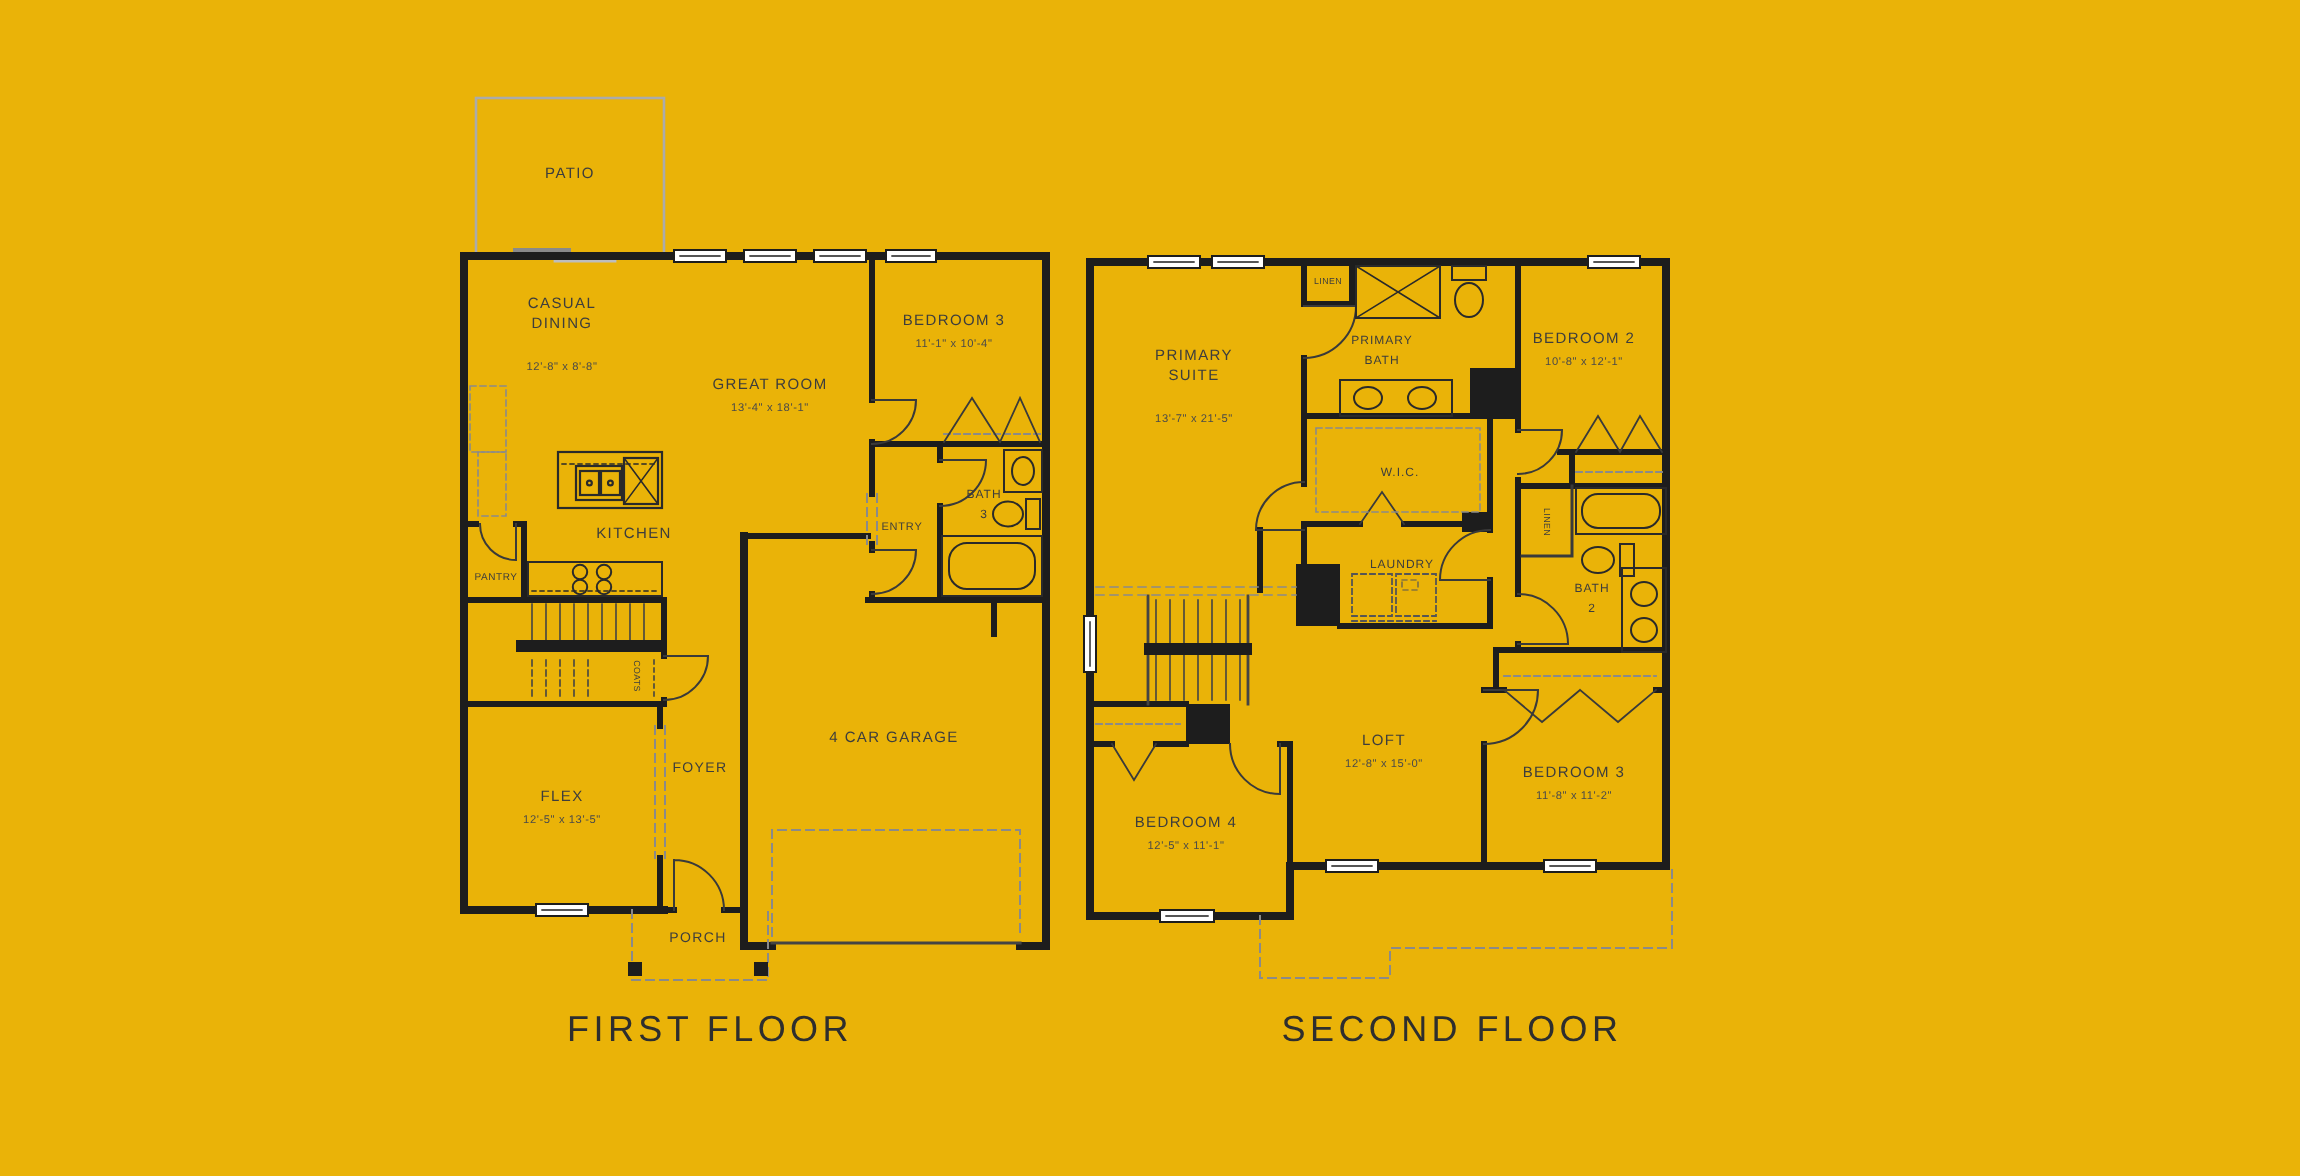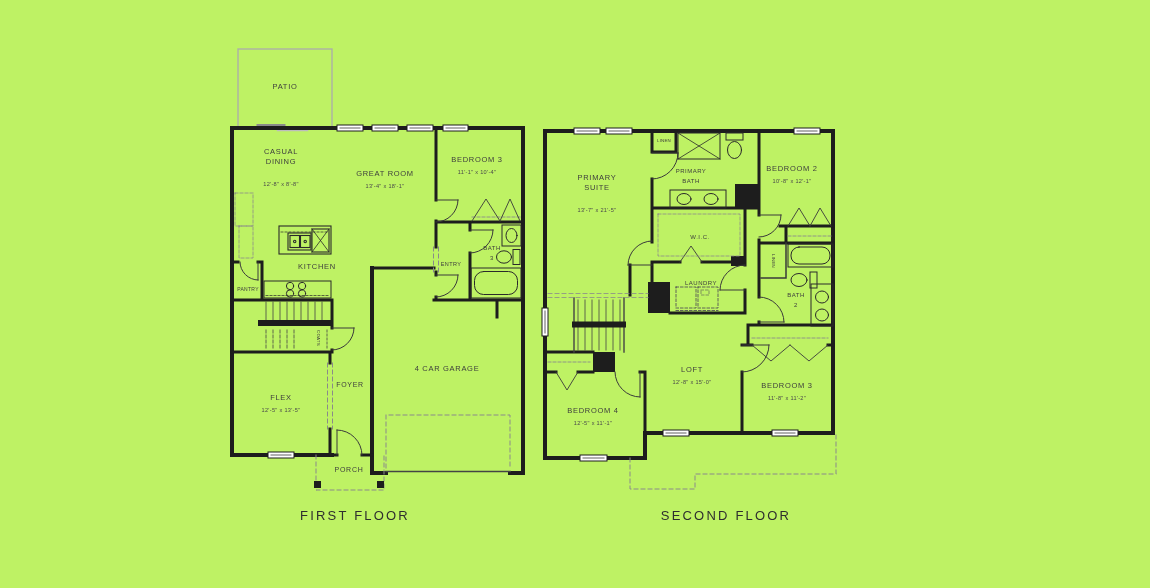--- a/index.html
+++ b/index.html
@@ -1,33 +1,33 @@
 <!DOCTYPE html>
 <html><head>
 <meta charset="utf-8">
 <style>
   html,body{margin:0;padding:0;background:#fff;}
-  #stage{position:relative;width:1150px;height:588px;background:#bef264;overflow:hidden;
+  #stage{position:relative;width:1150px;height:588px;background:#eab308;overflow:hidden;
          font-family:"Liberation Sans", sans-serif;}
   svg{position:absolute;left:0;top:0;}
   .lbl{position:absolute;transform:translate(-50%,-50%);text-align:center;
        color:#3d3d3d;letter-spacing:.7px;white-space:nowrap;line-height:10px;}
   .nm{display:block;font-size:7.5px;font-weight:500;}
   .dm{display:block;font-size:5.6px;letter-spacing:.3px;color:#4a4a4a;margin-top:1.5px;}
   .wrap .nm{white-space:normal;margin:12px auto;}
   .w54 .nm{width:54px;}
   .w52 .nm{width:52px;}
   .w44 .nm{width:44px;}
   .fs7 .nm{font-size:7px;}
   .fs6 .nm{font-size:6px;letter-spacing:.5px;}
   .fs55 .nm{font-size:5.5px;letter-spacing:.4px;}
   .fs5 .nm{font-size:5px;letter-spacing:.3px;}
   .fs42 .nm{font-size:4.4px;letter-spacing:.2px;}
   .vert{transform:translate(-50%,-50%) rotate(90deg);}
-  .title{position:absolute;transform:translate(-50%,-50%);font-size:13px;letter-spacing:2.2px;
+  .title{position:absolute;transform:translate(-50%,-50%);font-size:18px;letter-spacing:2.2px;
          color:#2e2e2e;font-weight:500;white-space:nowrap;}
 </style>
 </head>
 <body>
 
 <div id="stage">
 
 <svg width="1150" height="588" viewBox="0 0 1150 588">
 
   <g fill="none" stroke-linecap="square">
@@ -331,21 +331,21 @@
 
 <div class="lbl" style="left:285px;top:87px">
       <span class="nm fsP">PATIO</span>
     </div>
 
 <div class="lbl wrap w54" style="left:281px;top:162px">
   <span class="nm">CASUAL DINING</span>
   <span class="dm">12'-8" x 8'-8"</span>
 </div>
 
-<div class="lbl" style="left:385px;top:180px">
+<div class="lbl" style="left:385px;top:198px">
   <span class="nm">GREAT ROOM</span>
   <span class="dm">13'-4" x 18'-1"</span>
 </div>
 
 <div class="lbl" style="left:477px;top:166px">
   <span class="nm">BEDROOM 3</span>
   <span class="dm">11'-1" x 10'-4"</span>
 </div>
 
 <div class="lbl" style="left:317px;top:267px">

